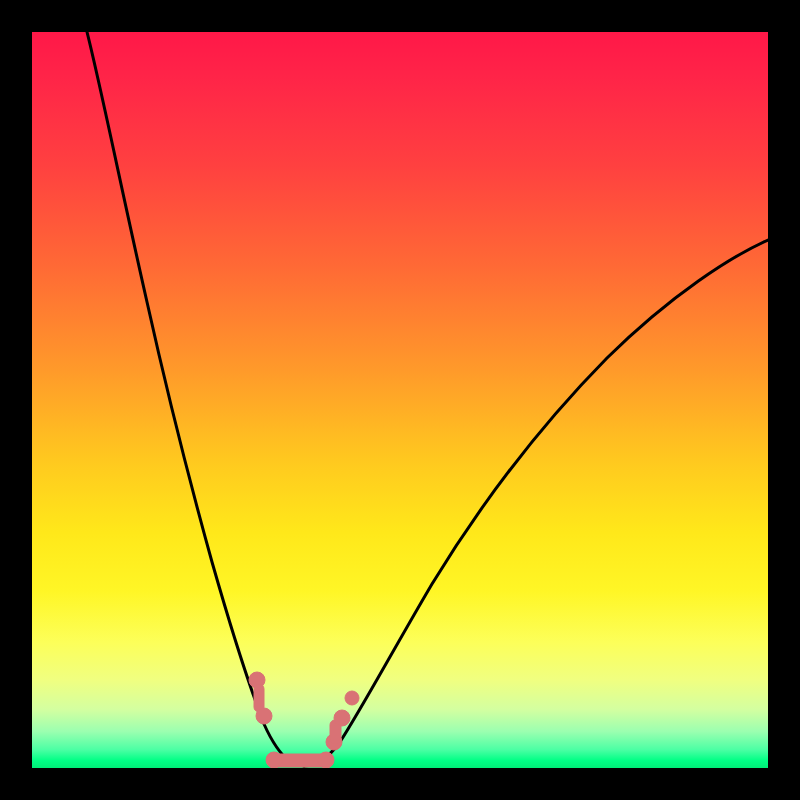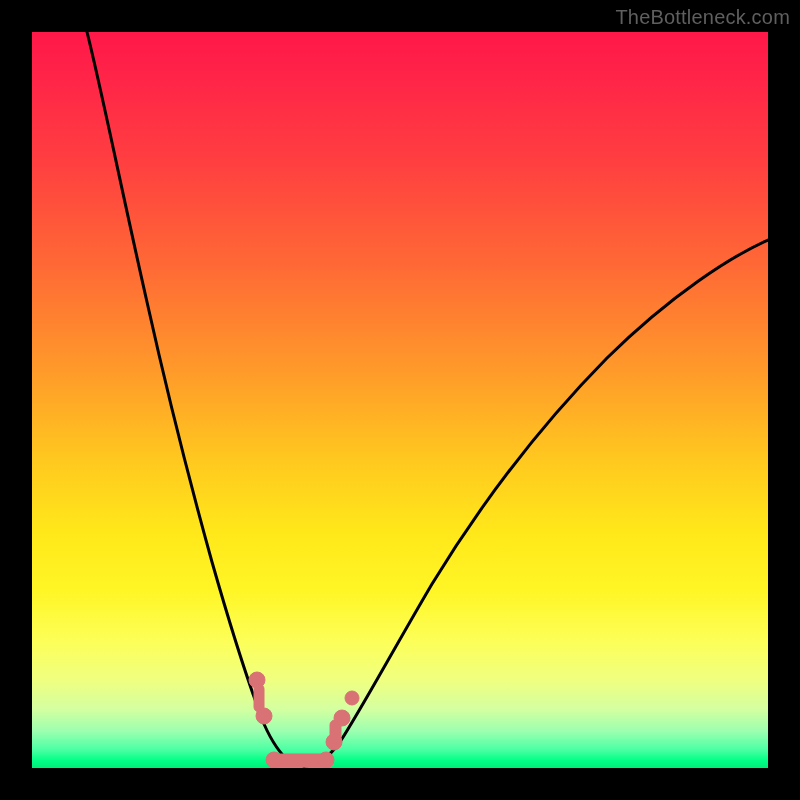--- a/index.html
+++ b/index.html
@@ -92,14 +92,13 @@
         <circle cx="242" cy="728" r="8"></circle>
         <circle cx="294" cy="728" r="8"></circle>
 
         <circle cx="302" cy="710" r="8"></circle>
         <rect x="298" y="688" width="11" height="24" rx="5"></rect>
         <circle cx="310" cy="686" r="8"></circle>
         <circle cx="320" cy="666" r="7"></circle>
       </g>
     </svg>
   </div>
-  <div class="watermark">TheBottleneck.com</div>
 </div>
 
 </body></html>

